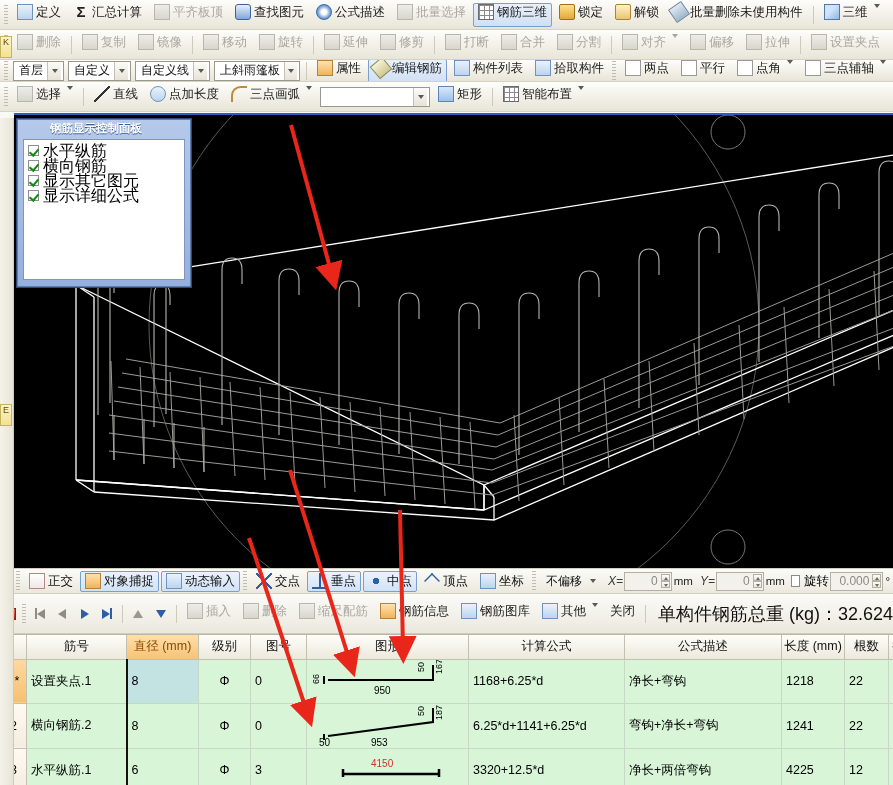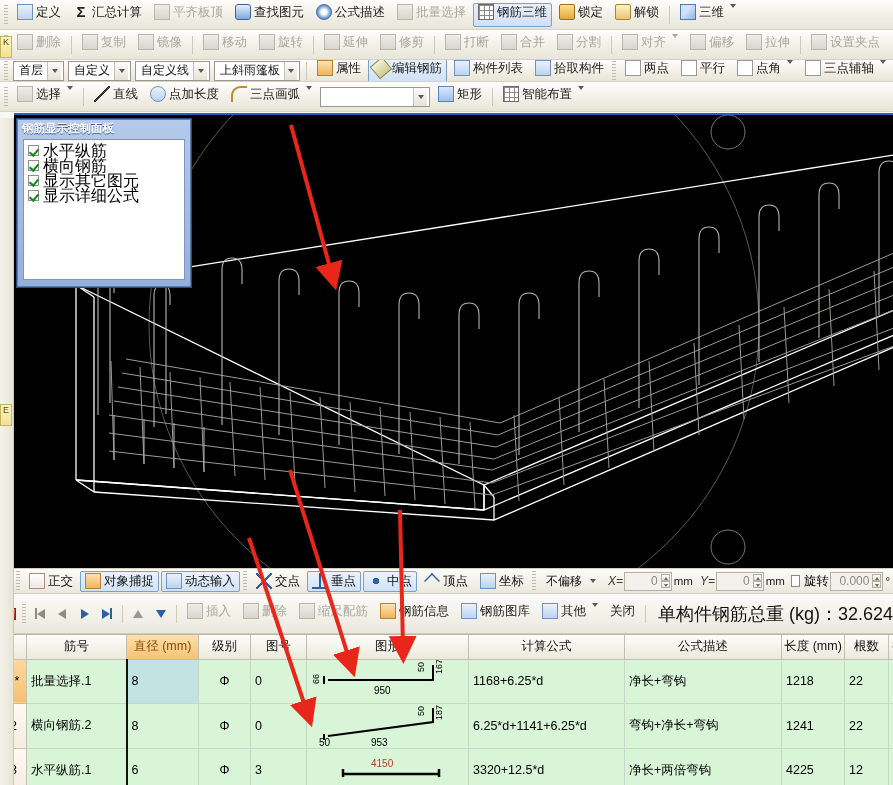--- a/index.html
+++ b/index.html
@@ -144,20 +144,21 @@
   }
   #ctrlpanel .cp-title {
     height: 16px;
     padding-left: 4px;
     font-size: 11.5px;
     font-weight: bold;
     color: #ffffff;
     line-height: 16px;
     letter-spacing: 0px;
     text-shadow: 0 1px 0 #3c5d93;
+    margin-left: 28px;
   }
   #ctrlpanel .cp-body {
     position: absolute;
     left: 5px; top: 19px; right: 5px; bottom: 6px;
     background: #ffffff;
     border: 1px solid #7e95c0;
     padding: 3px 2px 0 2px;
   }
   .cp-row { display: flex; align-items: center; gap: 4px; height: 15px; padding-left: 2px; }
   .cp-chk {
@@ -389,20 +390,24 @@
       <span class="ic grid3d"></span>
       <span>钢筋三维</span>
     </div>
     <div class="tb-item">
       <span class="ic lock"></span>
       <span>锁定</span>
     </div>
     <div class="tb-item">
       <span class="ic lockopen"></span>
       <span>解锁</span>
+    </div>
+    <div class="tb-item">
+      <span class="ic brush"></span>
+      <span>批量删除未使用构件</span>
     </div>
     <div class="tb-sep"></div>
     <div class="tb-item">
       <span class="ic cube"></span>
       <span>三维</span>
       <span class="caret"></span>
     </div>
 
   </div>
 
@@ -862,21 +867,21 @@
           <th>公式描述</th>
           <th>长度 (mm)</th>
           <th>根数</th>
           <th>搭</th>
         </tr>
       </thead>
       <tbody>
 
         <tr class="current">
           <td class="rownum">1*</td>
-          <td>批量选择.1</td>
+          <td>设置夹点.1</td>
           <td class="focus">8</td>
           <td style="text-align:center">Φ</td>
           <td>0</td>
           <td class="diagram">
             <svg width="160" height="42" viewBox="0 0 160 42">
               <path d="M17,20 L122,20 L122,5" stroke="#000" stroke-width="2" fill="none"></path>
               <path d="M13,16 L13,24" stroke="#000" stroke-width="2" fill="none"></path>
               <text x="8" y="24" font-size="9" font-family="Liberation Sans, sans-serif" transform="rotate(-90 8,24)">66</text>
               <text x="113" y="12" font-size="9" font-family="Liberation Sans, sans-serif" transform="rotate(-90 113,12)">50</text>
               <text x="131" y="14" font-size="9" font-family="Liberation Sans, sans-serif" transform="rotate(-90 131,14)">167</text>

